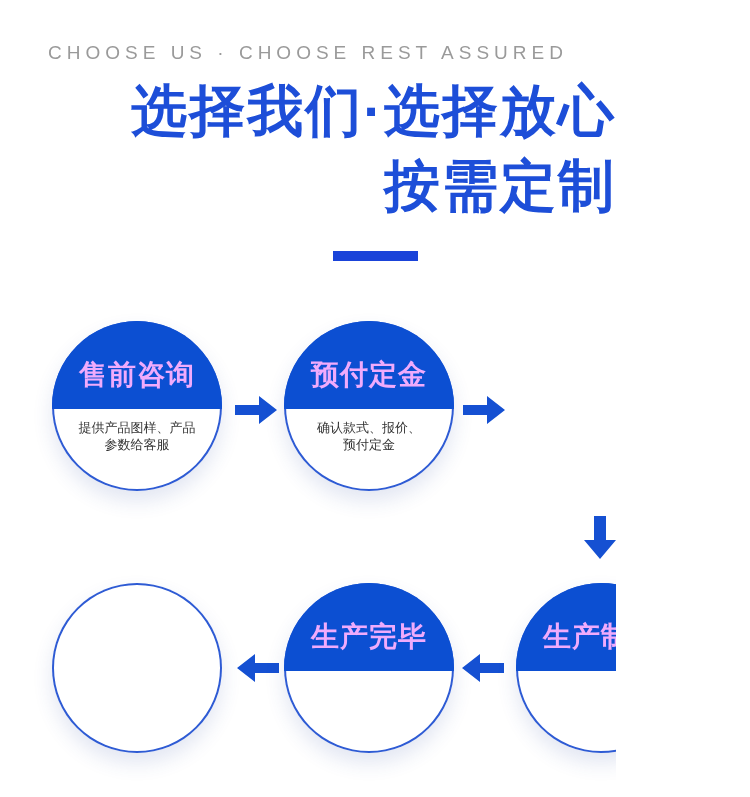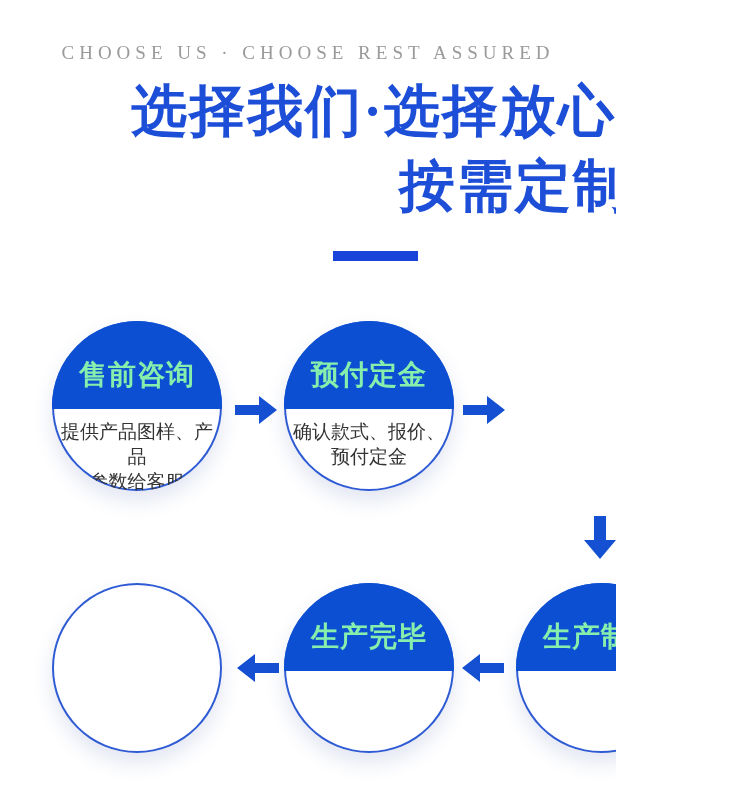--- a/index.html
+++ b/index.html
@@ -1,54 +1,54 @@
 <!DOCTYPE html>
 <html><head>
 <meta charset="utf-8">
 <style>
   html,body{margin:0;padding:0;background:#fff;}
   .page{
     position:relative;width:616px;height:797px;background:#ffffff;overflow:hidden;
-    font-family:Liberation Serif, serif;
+    font-family:Liberation Sans, sans-serif;
   }
   .eyebrow{
     position:absolute;top:42px;left:0;width:100%;text-align:center;
     font-size:19px;letter-spacing:5px;color:#9a9a9a;font-weight:400;
   }
   .main-title{
     position:absolute;left:0;width:100%;text-align:right;
     font-size:56px;line-height:62px;font-weight:bold;color:#1d4ed8;letter-spacing:2px;
   }
   .title-line1{top:80px;}
-  .title-line2{top:155px;padding-left:15px;}
+  .title-line2{top:155px;}
   .underline{
     position:absolute;top:251px;left:333px;width:85px;height:10px;background:#1a43d9;
   }
   .diagram{position:absolute;top:0;left:0;width:750px;height:797px;}
   .circle{
     position:absolute;width:170px;height:170px;border-radius:50%;background:#ffffff;
     overflow:hidden;
     box-shadow: inset 0 0 0 2px #2e5bd4, 0 10px 20px rgba(50,80,160,0.14);
   }
   .r1{top:321px;}
   .r2{top:583px;}
   .c1{left:52px;}
   .c2{left:284px;}
   .c3{left:516px;}
   .circle-top{
     height:88px;background:#0c4fd2;
     display:flex;align-items:flex-end;justify-content:center;
     padding-bottom:15px;box-sizing:border-box;
   }
   .circle-title{
-    font-size:28px;font-weight:bold;color:#86efac;letter-spacing:1px;white-space:nowrap;
+    font-size:28px;font-weight:bold;color:#f0abfc;letter-spacing:1px;white-space:nowrap;
   }
   .circle-desc{
     padding:10px 8px 0 8px;text-align:center;
-    font-size:19px;line-height:1.32;color:#333333;white-space:pre-line;
+    font-size:13px;line-height:1.32;color:#333333;white-space:pre-line;
   }
   .arrow{position:absolute;line-height:0;}
   .arrow svg{display:block;}
   .a-r1a{left:235px;top:395px;}
   .a-r1b{left:463px;top:395px;}
   .a-down{left:583px;top:516px;}
   .a-r2a{left:237px;top:653px;}
   .a-r2b{left:462px;top:653px;}
 </style>
 </head>

